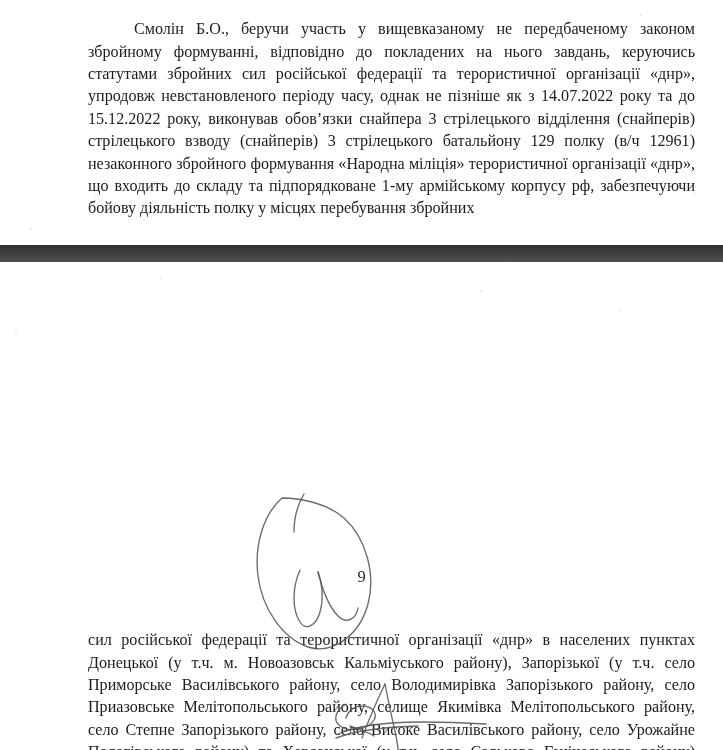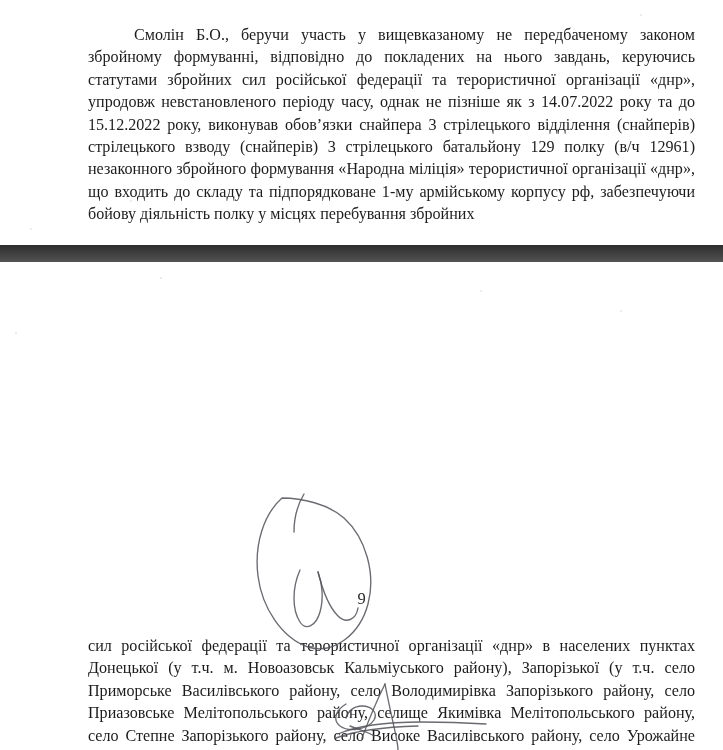--- a/index.html
+++ b/index.html
@@ -49,21 +49,20 @@
     color: #1c1c1c;
   }
   .body-text.first-indent { text-indent: 46px; }
 
   #para-1 { top: 2px; }
   #para-2 { top: 351px; }
 
   
   .body-text, .sig-block, .page-number {
     text-rendering: optimizeLegibility;
-    margin-top: 22px;
   }
 
   
   .page-number {
     position: absolute;
     top: 305px;
     left: 0;
     width: 723px;
     text-align: center;
     font-size: 16.5px;

